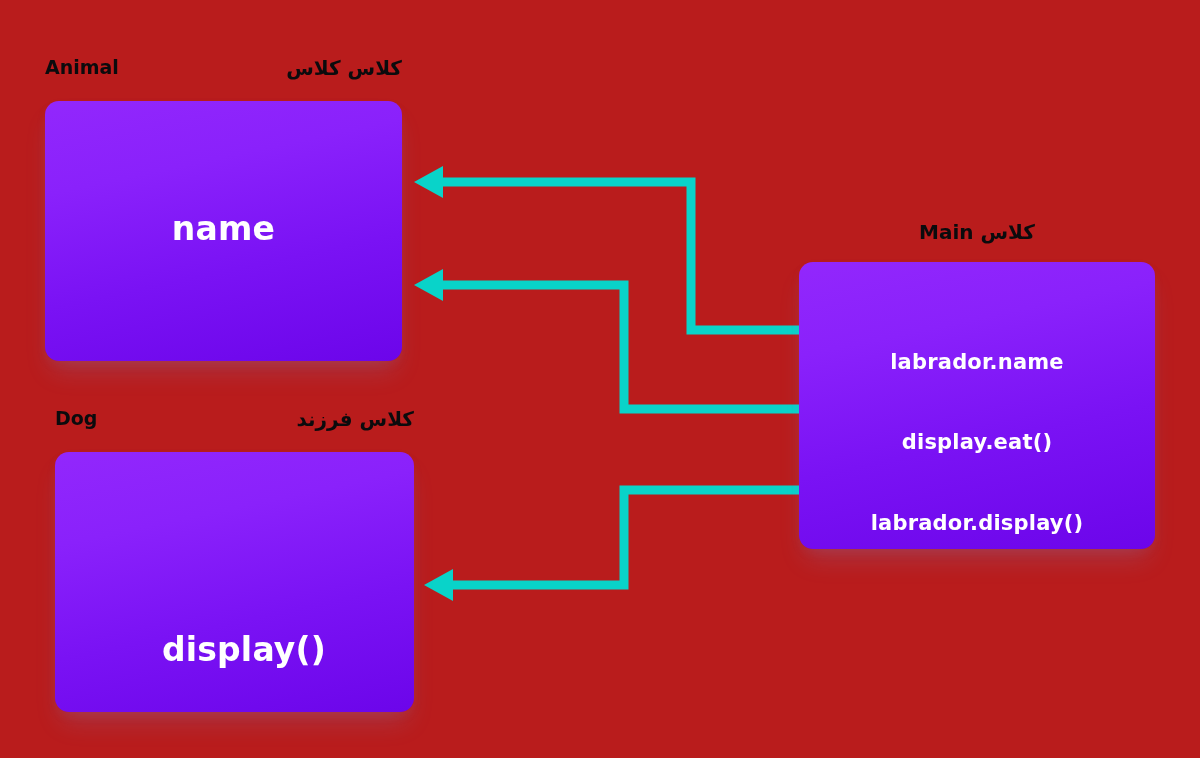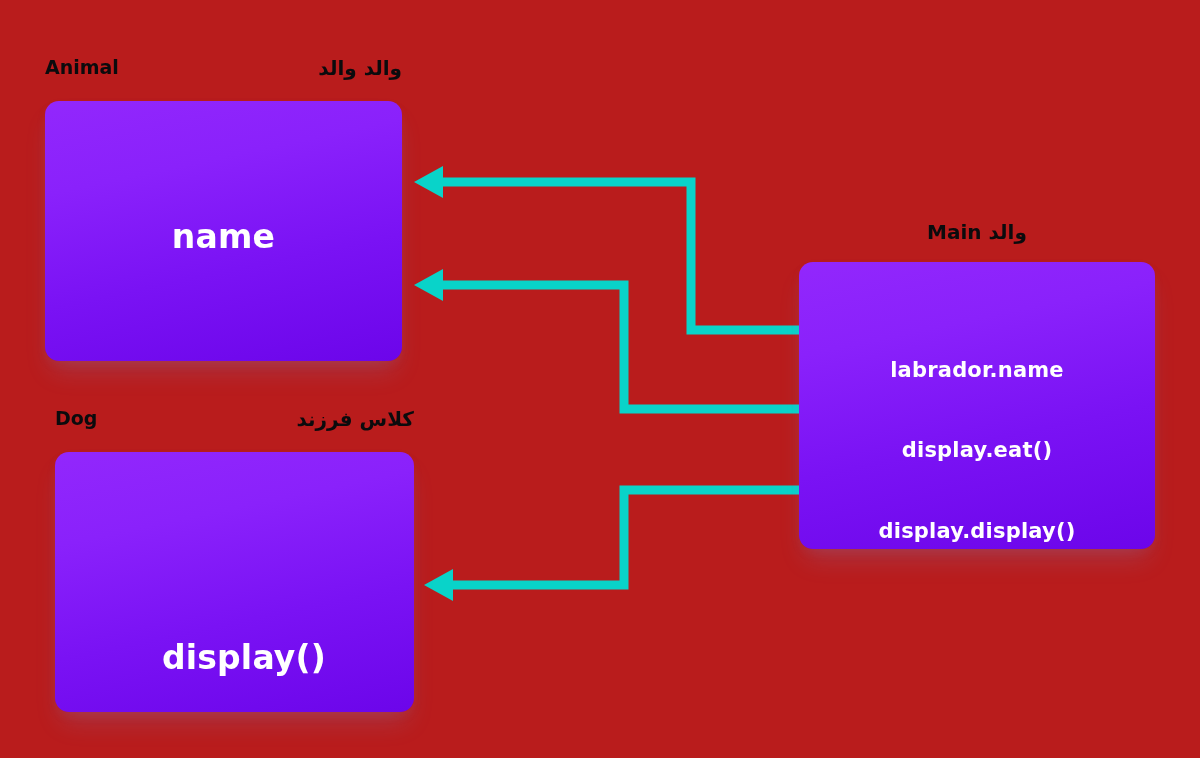--- a/index.html
+++ b/index.html
@@ -70,21 +70,20 @@
     flex-direction: column;
     overflow: hidden;
   }
   .member {
     color: #ffffff;
     font-weight: 700;
     letter-spacing: 0.2px;
     text-align: center;
     white-space: nowrap;
     font-family: "DejaVu Sans", "Liberation Sans", sans-serif;
-    margin-top: 8px;
   }
 
   
   #animal-group { left: 45px; top: 56px; width: 357px; }
   #animal-box {
     left: 0; top: 45px;
     width: 357px; height: 260px;
     background: linear-gradient(168deg, #9227fc 0%, #8a21fb 28%, #7a12f4 62%, #6c05ea 100%);
   }
   #animal-box .member { font-size: 33px; }
@@ -132,44 +131,44 @@
 
     <g>
       <path d="M 799 490 L 624 490 L 624 585 L 448 585" fill="none" stroke="#09d3c9" stroke-width="9" stroke-linecap="butt" stroke-linejoin="miter"></path>
       <polygon points="424,585 453,569 453,601" fill="#09d3c9"></polygon>
     </g>
   </svg>
 
   <div class="class-group" id="animal-group">
     <div class="class-label">
       <span class="en">Animal</span>
-      <span class="fa">والد والد</span>
+      <span class="fa">کلاس کلاس</span>
     </div>
     <div class="class-box" id="animal-box">
       <div class="member" id="animal-member-name">name</div>
     </div>
   </div>
 
   <div class="class-group" id="dog-group">
     <div class="class-label">
       <span class="en">Dog</span>
       <span class="fa">کلاس فرزند</span>
     </div>
     <div class="class-box" id="dog-box">
       <div class="member" id="dog-member-display">display()</div>
     </div>
   </div>
 
   <div class="class-group" id="main-group">
     <div class="class-label">
       <span class="fa" style="left:50%; right:auto; transform:translateX(-50%); white-space:nowrap;">
-        <span>والد</span>
+        <span>کلاس</span>
         <span>Main</span>
       </span>
     </div>
     <div class="class-box" id="main-box">
       <div class="member" id="main-member-0">labrador.name</div>
       <div class="member" id="main-member-1">display.eat()</div>
-      <div class="member" id="main-member-2">display.display()</div>
+      <div class="member" id="main-member-2">labrador.display()</div>
     </div>
   </div>
 
 </div>
 
 </body></html>

